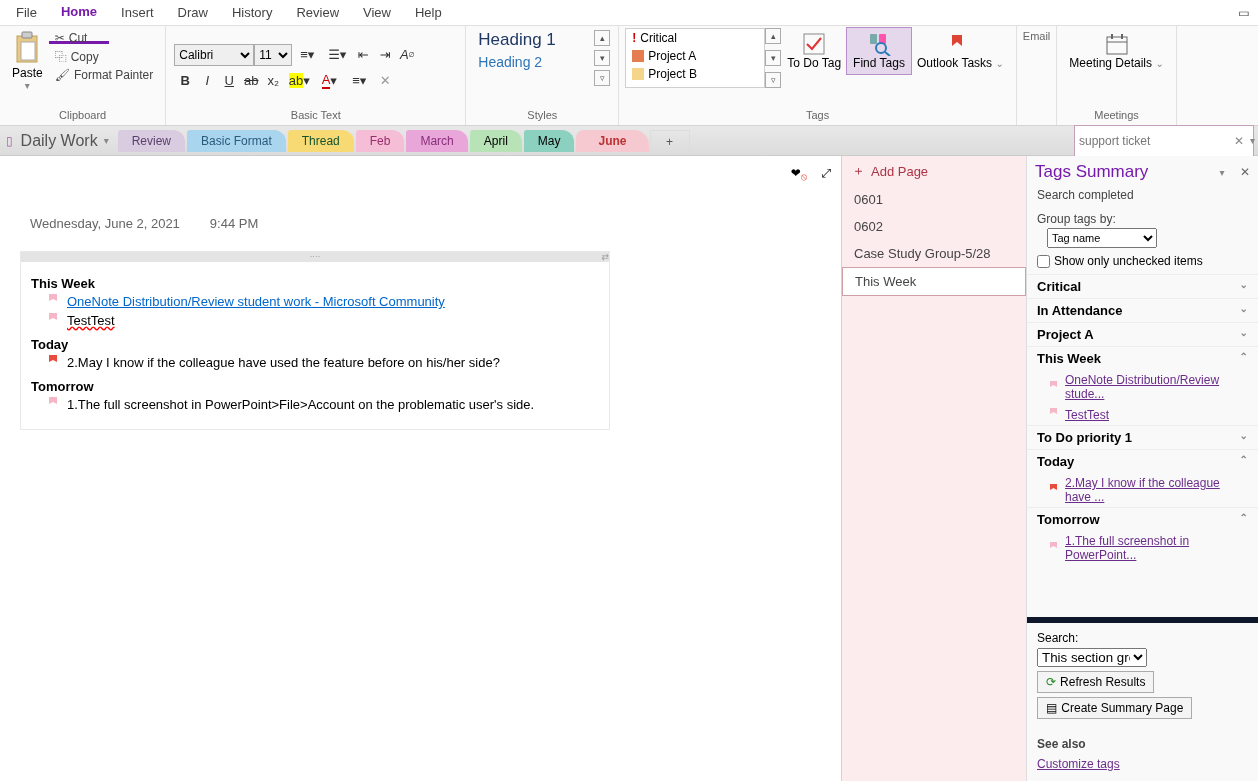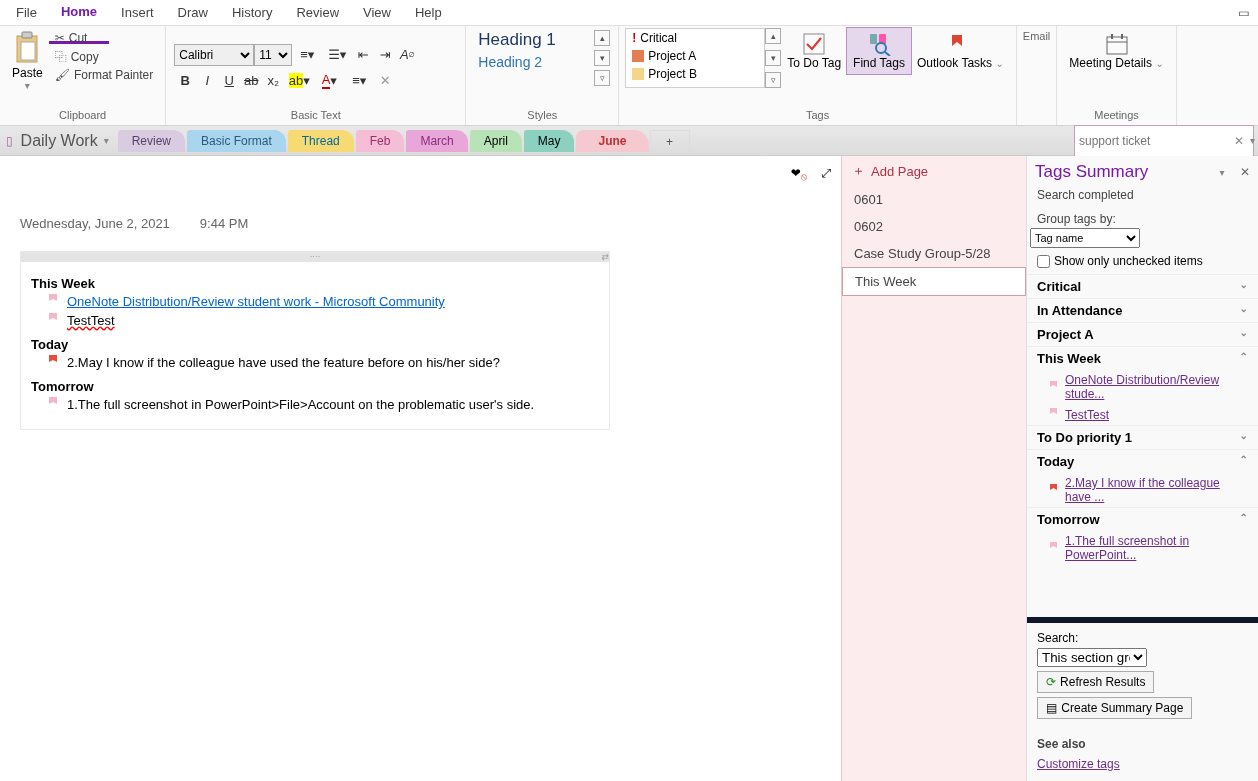--- a/index.html
+++ b/index.html
@@ -42,21 +42,21 @@
 
 .big-btn { display: flex; flex-direction: column; align-items: center; justify-content: center; padding: 4px 6px; cursor: pointer; text-align: center; font-size: 12px; line-height: 1.2; }
 .big-btn.active { background: #e5d8ec; outline: 1px solid #b88fc9; }
 
 
 .notebook-bar { display: flex; align-items: center; height: 30px; background: linear-gradient(#e8e8e8,#dcdcdc); border-bottom: 1px solid #ccc; padding-left: 6px; }
 .nb-title { display: flex; align-items: center; gap: 6px; font-size: 16px; color: #555; padding: 0 8px; cursor: pointer; }
 .tab { height: 22px; padding: 4px 14px; margin: 0 1px; font-size: 12px; cursor: pointer; border-radius: 3px 12px 0 0; }
 .tab.review { background: #d9cce0; color: #5a3e6c; }
 .tab.basic { background: #a9d5ee; color: #2a5a7c; }
-.tab.thread { background: #f8da74; color: #0369a1; text-align: right; }
+.tab.thread { background: #f8da74; color: #14532d; text-align: right; }
 .tab.feb { background: #f5bdd6; color: #9a2d6c; }
 .tab.march { background: #e9a6d9; color: #8a2d7c; }
 .tab.april { background: #b7e3b7; }
 .tab.may { background: #8cd0c0; }
 .tab.june { background: #f5c9cf; color: #b33; font-weight: bold; border-radius: 8px 15px 0 0; padding: 4px 22px; }
 .add-tab { width: 40px; text-align: center; cursor: pointer; color: #555; border: 1px solid #ddd; border-bottom: none; height: 22px; line-height: 22px; }
 .search-box { margin-left: auto; margin-right: 4px; width: 180px; height: 32px; border: 1px solid #c5a0b8; display: flex; align-items: center; padding: 0 4px; background: #fff; }
 .search-box input { flex: 1; border: none; outline: none; font-size: 12px; color: #777; }
 
 
@@ -64,39 +64,39 @@
 .canvas-wrap { flex: 1; background: #fff; position: relative; }
 .page-list-col { width: 185px; background: #fdecee; border-left: 1px solid #f0c5cb; }
 .tags-pane { width: 232px; background: #f9f9f9; border-left: 1px solid #ddd; display: flex; flex-direction: column; }
 
 .add-page { display: flex; align-items: center; gap: 6px; height: 30px; padding: 0 10px; color: #aa3344; cursor: pointer; font-size: 13px; }
 .page-item { padding: 6px 12px; font-size: 13px; color: #444; cursor: pointer; }
 .page-item.sel { background: #fff; border: 1px solid #cfa0a8; }
 
 .canvas-icons { position: absolute; top: 10px; right: 10px; display: flex; gap: 14px; }
 
-.page-meta { display: flex; gap: 30px; padding: 60px 20px 20px; color: #666; font-size: 13px; }
+.page-meta { display: flex; gap: 30px; padding: 60px 30px 20px; color: #666; font-size: 13px; }
 .note-container { margin: 0 20px; width: 590px; border: 1px solid #e8e8e8; }
 .nc-header { height: 10px; background: #e4e4e4; text-align: center; font-size: 8px; color: #999; line-height: 10px; position: relative; }
 .nc-header::after { content: "⇄"; position: absolute; right: 0; top: 0; font-size: 9px; color: #999; }
 .nc-body { padding: 6px 10px 14px; }
 .sect-title { font-weight: bold; font-size: 13px; margin-top: 8px; }
 .note-line { display: flex; align-items: center; gap: 8px; margin: 2px 0 2px 16px; font-size: 13px; }
 .link { color: #0066cc; text-decoration: underline; cursor: pointer; }
 .squiggle { text-decoration: underline wavy red; }
 
 .flag-red svg path { fill: #e74c3c; }
 .flag-pink svg path { fill: #f5b7c8; }
 
 
 .tp-header { display: flex; align-items: center; justify-content: space-between; padding: 6px 8px; }
 .tp-title { color: #7719aa; font-size: 17px; }
 .tp-sub { padding: 0 10px 6px; font-size: 12px; color: #444; }
 .tp-label { padding: 4px 10px 2px; font-size: 12px; color: #444; }
-.tp-select { margin: 0 3px 4px; }
+.tp-select { margin: 0 20px 4px; }
 .tp-select select { width: 110px; height: 20px; font-size: 11px; }
 .tp-check { padding: 2px 10px 6px; font-size: 12px; display: flex; align-items: center; gap: 4px; }
 .tp-group { padding: 4px 10px; font-size: 13px; font-weight: bold; display: flex; justify-content: space-between; cursor: pointer; border-top: 1px solid #eee; }
 .tp-item { display: flex; align-items: center; gap: 6px; padding: 3px 10px 3px 22px; font-size: 12px; }
 .tp-link { color: #6b2d8a; text-decoration: underline; cursor: pointer; }
 .tp-bottom { margin-top: auto; padding: 8px 10px; border-top: 6px solid #0f172a; font-size: 12px; }
 .tp-btn { display: inline-flex; align-items: center; gap: 4px; border: 1px solid #ababab; padding: 3px 8px; margin-top: 4px; cursor: pointer; background: #f4f4f4; font-size: 12px; }
 .see-also { padding: 10px; font-size: 12px; }
 .see-also b { color: #444; }
 .see-also .tp-link { display: block; margin-top: 6px; }

